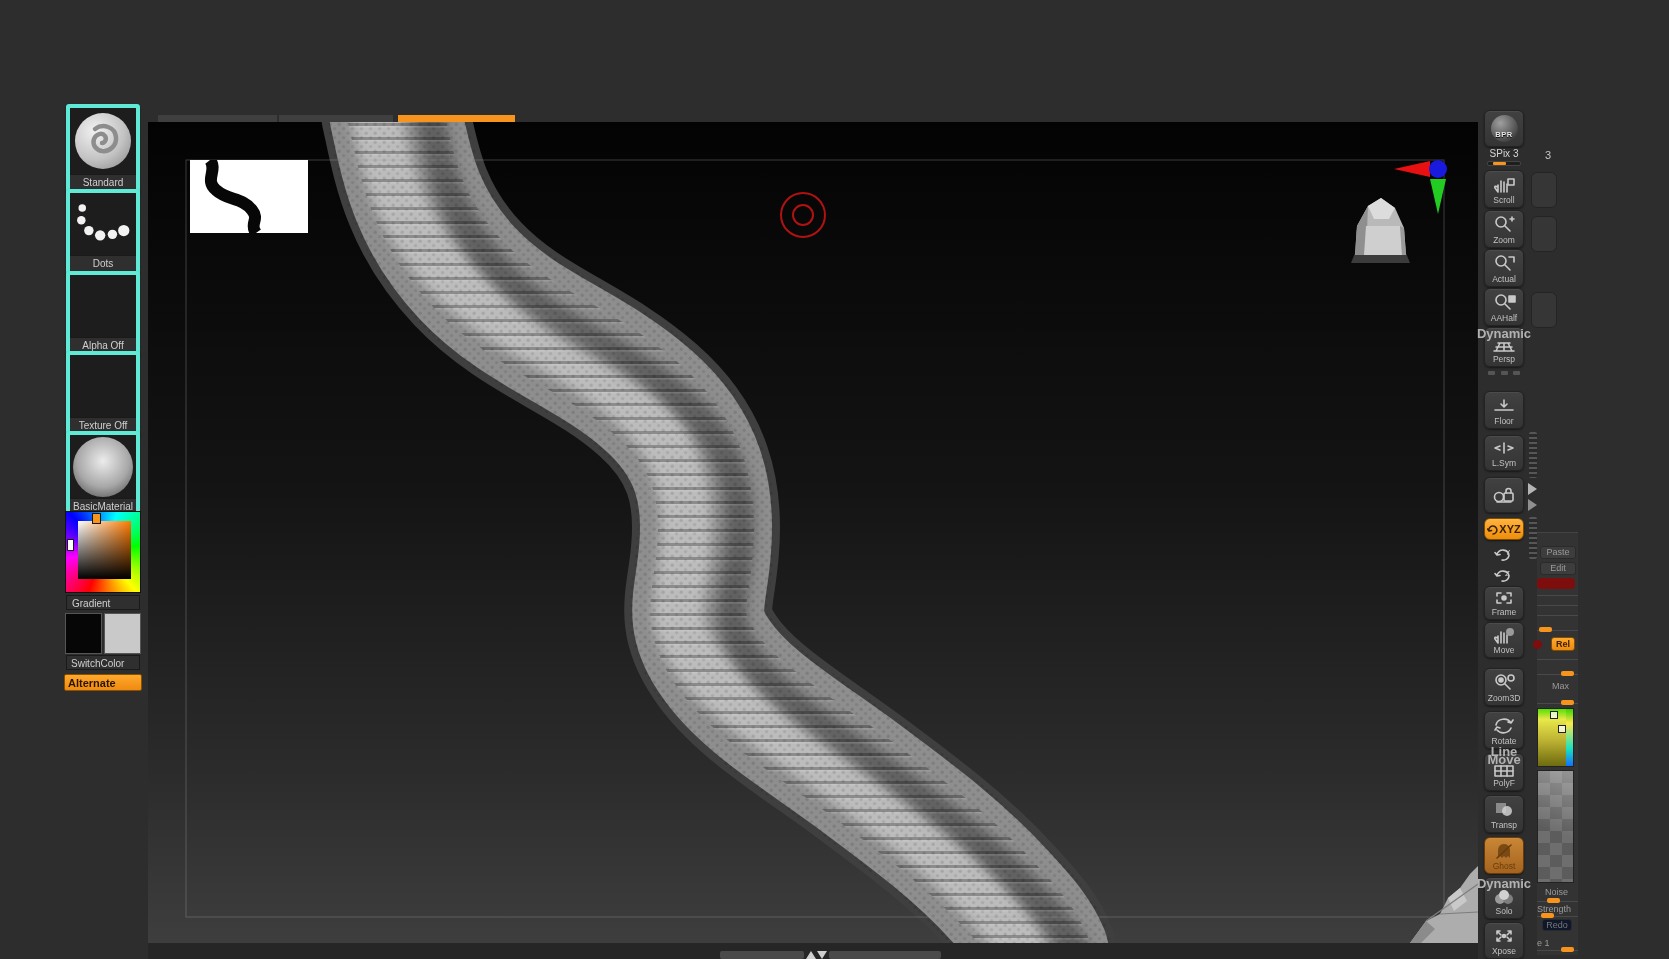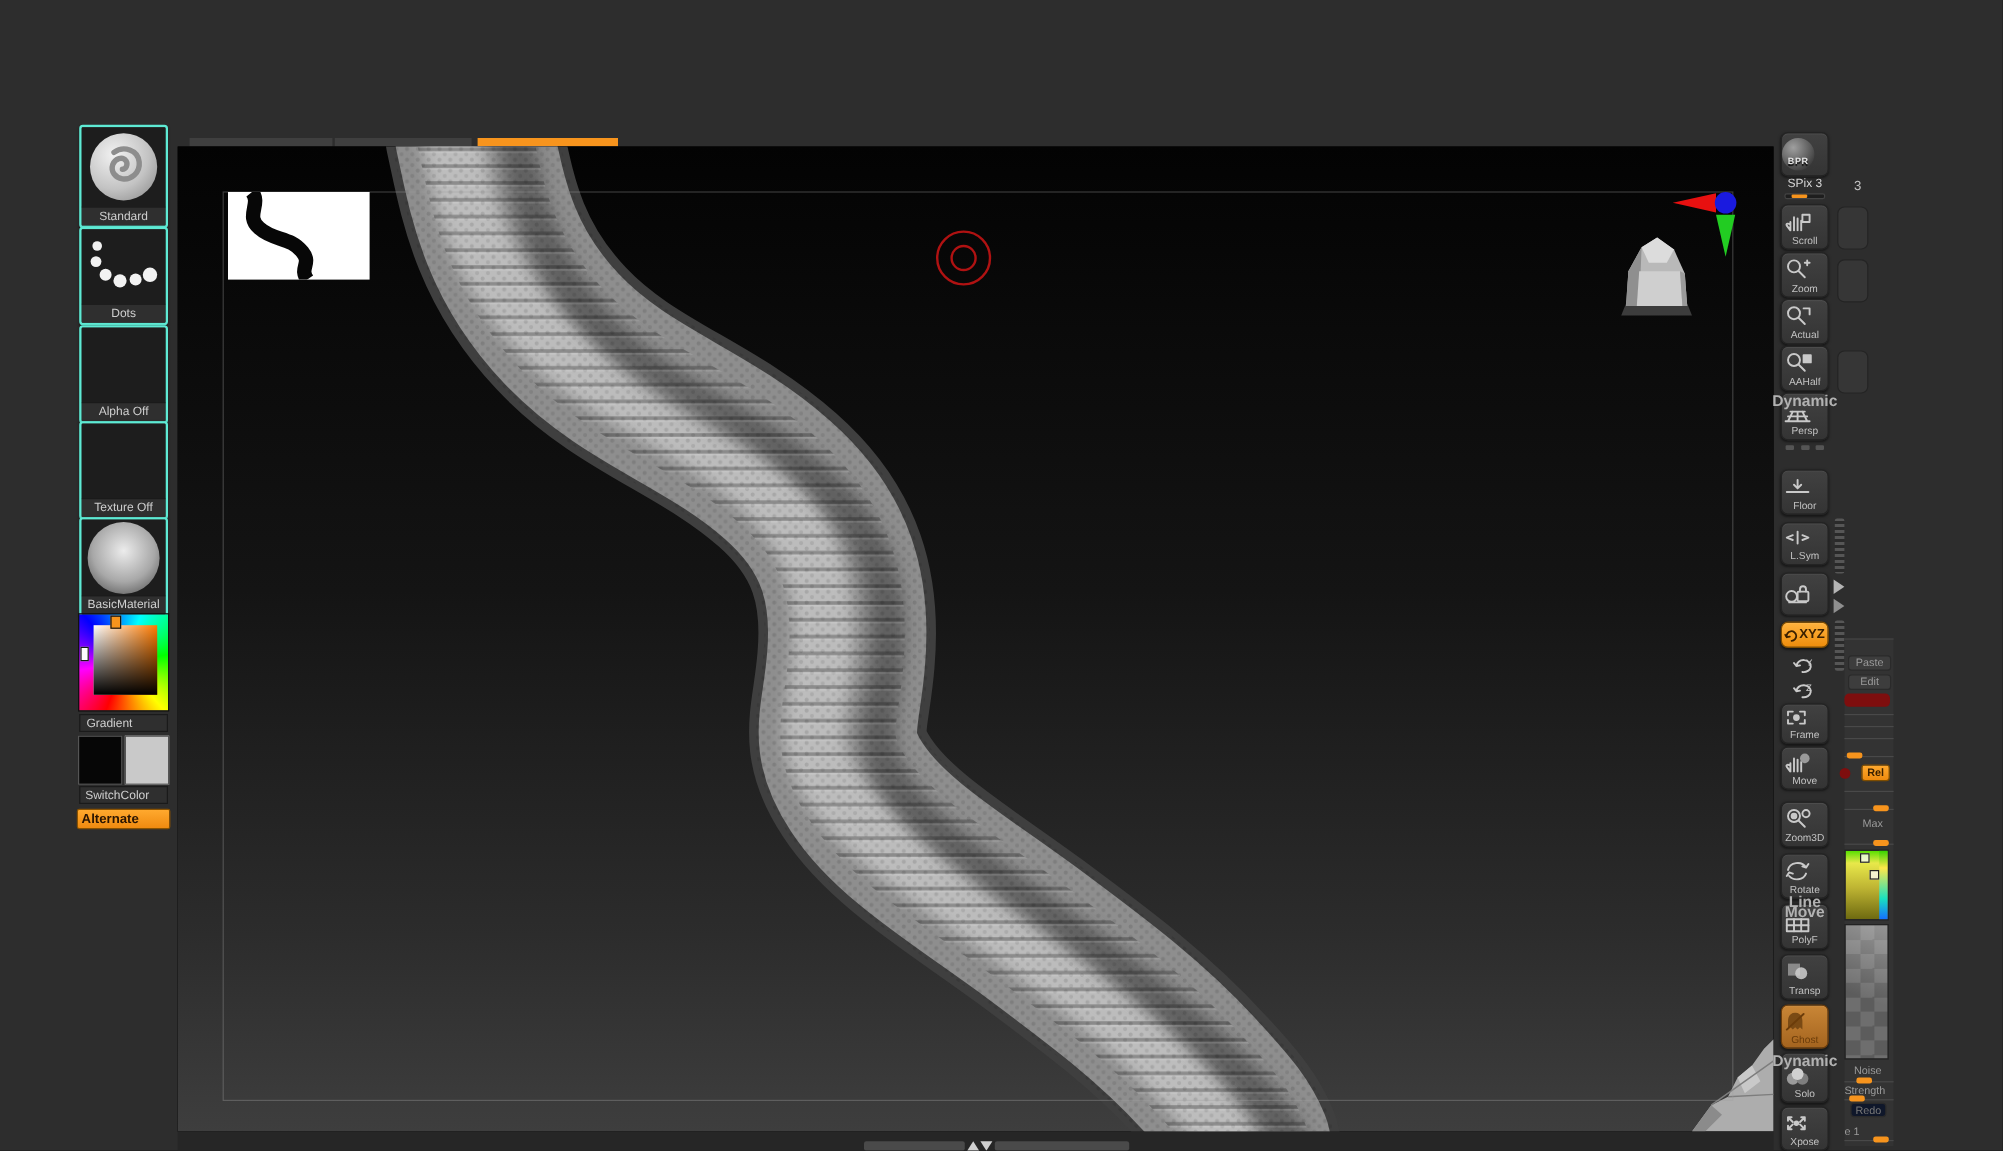--- a/index.html
+++ b/index.html
@@ -13,21 +13,21 @@
   
   .title{position:absolute;left:78px;top:26px;color:var(--accent);font-size:25px;font-weight:600;line-height:32px;letter-spacing:.2px;}
 
   
   .seg{position:absolute;top:115px;height:7px;background:#3f3f3f;}
   .seg.s1{left:158px;width:119px;}
   .seg.s2{left:279px;width:114px;}
   .seg.orange{left:398px;width:117px;background:var(--accent);}
 
   
-  .pal-item{position:absolute;left:66px;width:74px;background:#222;border:2px solid #5eead4;border-radius:3px;overflow:hidden;box-shadow:0 1px 2px rgba(0,0,0,.4);}
+  .pal-item{position:absolute;left:66px;width:74px;background:#222;border:4px solid #5eead4;border-radius:3px;overflow:hidden;box-shadow:0 1px 2px rgba(0,0,0,.4);}
   .pal-thumb{position:relative;width:100%;background:#1d1d1d;display:flex;align-items:center;justify-content:center;}
   .pal-label{height:16px;line-height:16px;text-align:center;font-size:10px;color:#cfcfcf;background:#2f2f2f;border-top:1px solid #1a1a1a;white-space:nowrap;overflow:hidden;}
   .ball{border-radius:50%;}
   .std-ball{width:56px;height:56px;background:radial-gradient(circle at 36% 32%,#f2f2f2,#c3c3c3 55%,#8a8a8a 95%);}
   .mat-ball{width:60px;height:60px;background:radial-gradient(circle at 50% 40%,#ececec,#a8a8a8 55%,#4a4a4a 97%);}
 
   .gradient-box{position:absolute;left:65px;top:511px;width:76px;height:82px;background:conic-gradient(from 200deg,#f00,#f0f,#00f,#0ff,#0f0,#ff0,#f00);border:1px solid #111;}
   .sv-square{position:absolute;left:12px;top:9px;right:9px;bottom:13px;background:linear-gradient(to bottom,rgba(0,0,0,0),#000),linear-gradient(to right,#fff,#ff7b00);}
   .marker{position:absolute;border:1px solid #161616;background:transparent;}
   .marker.m-top{left:26px;top:1px;width:9px;height:11px;background:var(--accent);}
@@ -52,21 +52,21 @@
 
   
   .hscroll-bar{position:absolute;top:951px;height:8px;background:#4a4a4a;border-radius:2px;}
   .hb1{left:720px;width:84px;}
   .hb2{left:829px;width:112px;}
   .tri-up{position:absolute;left:806px;top:951px;width:0;height:0;border-left:5px solid transparent;border-right:5px solid transparent;border-bottom:8px solid #cfcfcf;}
   .tri-down{position:absolute;left:817px;top:951px;width:0;height:0;border-left:5px solid transparent;border-right:5px solid transparent;border-top:8px solid #cfcfcf;}
 
   
   .sbtn{position:absolute;left:1484px;width:40px;background:linear-gradient(#414141,#343434);border:1px solid #232323;border-radius:6px;box-shadow:inset 0 1px 0 rgba(255,255,255,.06),0 1px 2px rgba(0,0,0,.5);color:#c2c2c2;font-size:8.5px;text-align:center;display:flex;flex-direction:column;align-items:center;justify-content:flex-end;padding:2px 0 2px 0;}
-  .sbtn .ic{flex:1;display:flex;align-items:center;justify-content:flex-start;width:100%;}
+  .sbtn .ic{flex:1;display:flex;align-items:center;justify-content:center;width:100%;}
   .sbtn .overline{font-size:13px;font-weight:700;color:#b2b2b2;line-height:8px;}
   .sbtn svg{stroke:#c9c9c9;fill:none;stroke-width:1.6;stroke-linecap:round;stroke-linejoin:round;}
   .sbtn.orange{background:linear-gradient(#ffb33e,#ee8d0c);border-color:#7e4d00;color:#3a2000;font-weight:700;font-size:11px;flex-direction:row;justify-content:center;align-items:center;gap:1px;}
   .sbtn.orange svg{stroke:#3a2000;}
   .sbtn.ghost-on{background:linear-gradient(#c98636,#a4641f);border-color:#6b3c0a;color:#6b3c0a;}
   .sbtn.ghost-on svg{stroke:#6b3c0a;}
   .nobg{position:absolute;left:1484px;width:40px;display:flex;align-items:center;justify-content:center;color:#c2c2c2;}
   .nobg svg{stroke:#c9c9c9;fill:none;stroke-width:1.6;stroke-linecap:round;}
   .spix{position:absolute;left:1484px;top:148px;width:40px;text-align:center;color:#d6d6d6;font-size:10px;}
   .spix-track{position:relative;margin:2px 3px 0 3px;height:5px;background:#1e1e1e;border-radius:2px;border:1px solid #444;}

